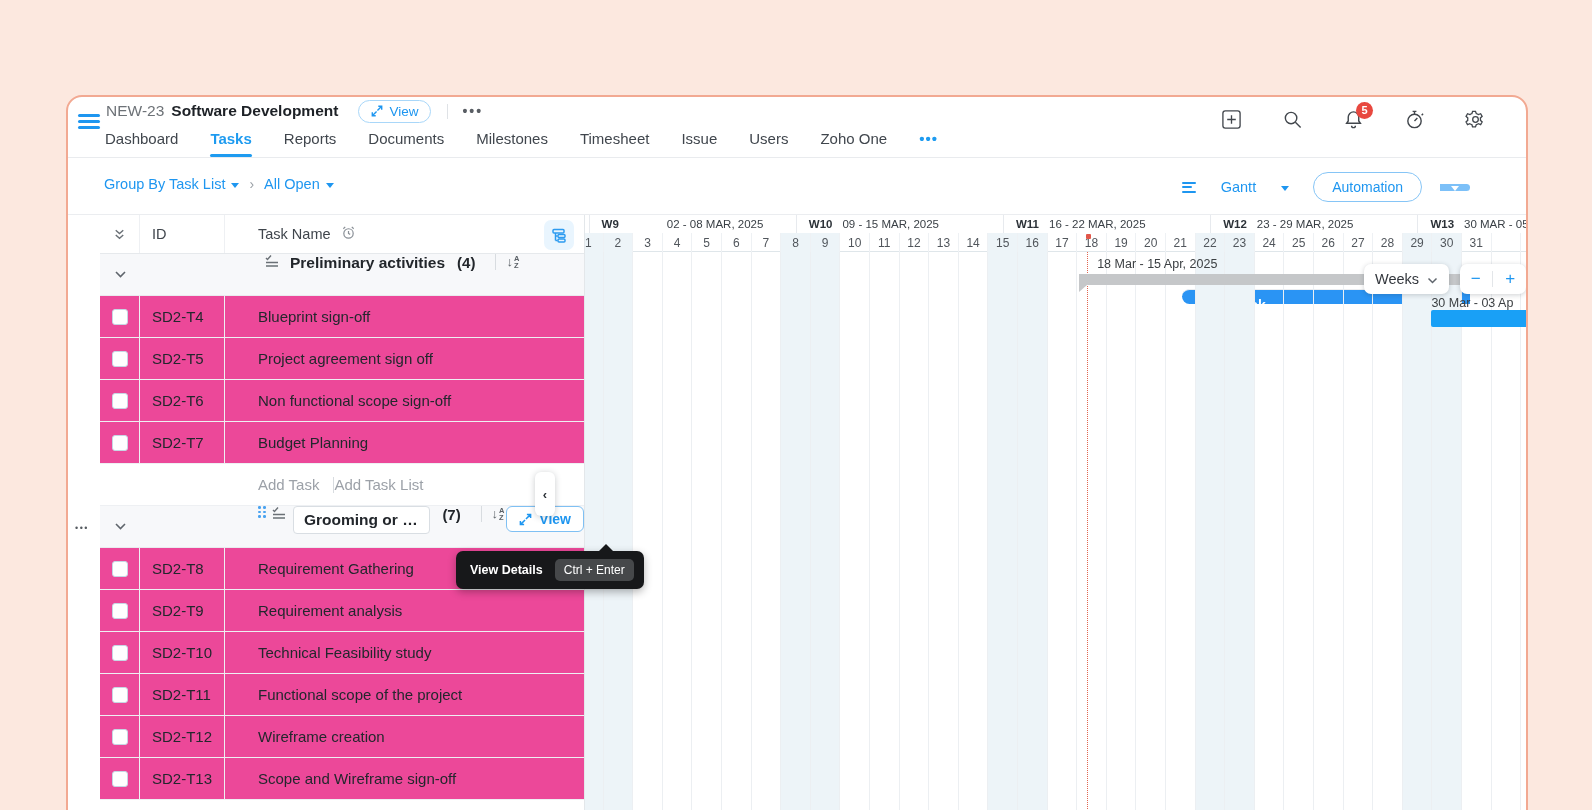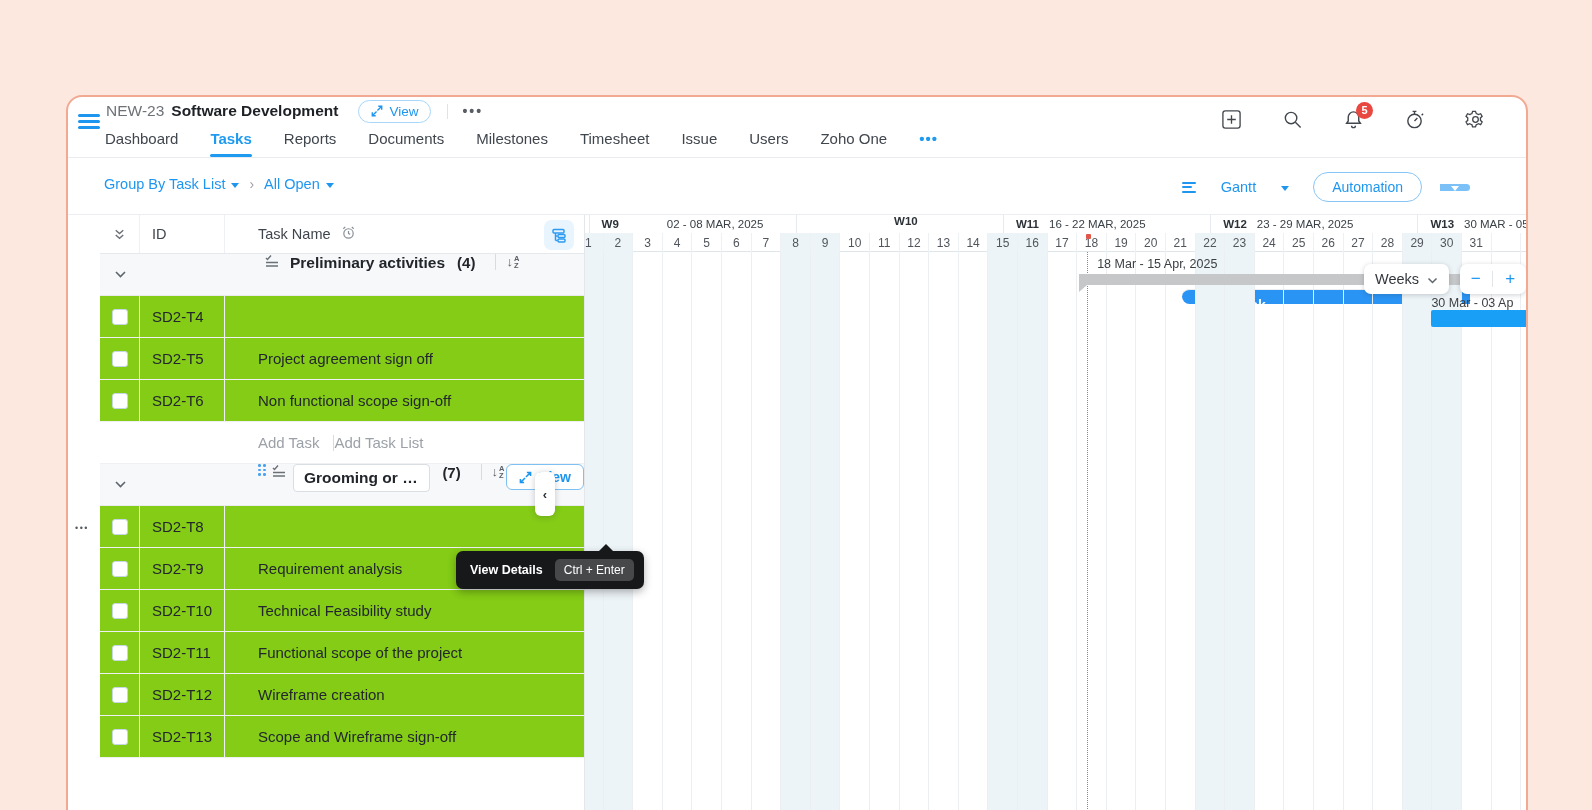--- a/index.html
+++ b/index.html
@@ -51,21 +51,21 @@
   .gutter-dots { position:absolute; left:7px; top:308px; color:#565b61; font-size:9px; letter-spacing:1.5px; cursor:pointer; }
 
   .tbl { position:absolute; left:32px; top:0; width:485px; bottom:0; background:#fff; border-right:1px solid #e3e7ea; }
   .thead { height:39px; border-bottom:1px solid #e6e9ec; display:flex; align-items:center; position:relative; color:#3f454c; font-size:14.5px; }
   .col-a { width:40px; display:flex; justify-content:center; align-items:center; align-self:stretch; }
   .col-b { width:85px; padding-left:12px; display:flex; align-items:center; align-self:stretch; }
   .col-c { flex:1; padding-left:33px; display:flex; align-items:center; gap:10px; align-self:stretch; min-width:0;text-align:center; }
   .row .col-a, .row .col-b, .thead .col-a, .thead .col-b { border-right:1px solid #eef0f3; }
   .hier-btn { position:absolute; right:10px; top:5px; width:30px; height:30px; background:#e9f5fe; border-radius:7px;
               display:flex; align-items:center; justify-content:center; cursor:pointer; }
-  .row { height:42px; display:flex; border-bottom:1px solid #eef0f3; font-size:15px; color:#23272d; background:#84cc16; }
+  .row { height:42px; display:flex; border-bottom:1px solid #eef0f3; font-size:15px; color:#23272d; background:#ec4899; }
   .cb { width:16px; height:16px; border:1px solid #c6d7e4; border-radius:3px; background:#fff; cursor:pointer; }
   .grow { height:42px; background:#f7f8fa; border-bottom:1px solid #e9ebee; position:relative; display:flex; align-items:center; }
   .grow .chev { position:absolute; left:14px; }
   .g-ic { position:absolute; left:32px; top:0; bottom:0; right:0; display:flex; align-items:flex-start; }
   .g-title { font-size:15.5px; font-weight:bold; color:#22262b; white-space:nowrap; }
   .g-count { font-size:15px; font-weight:bold; color:#22262b; margin:0 10px 0 12px; }
   .vdiv { width:1px; height:16px; background:#d8dce0; margin:0 10px; }
   .sort-ic { display:flex; align-items:center; color:#5a6066; cursor:pointer; }
   .sort-ic .ar { font-size:13px; margin-right:1px; }
   .sort-ic .az { display:flex; flex-direction:column; font-size:7.5px; line-height:7px; font-weight:bold; }
@@ -277,34 +277,42 @@
               </span>
             </span>
         </span>
       </div>
       <div id="g1rows">
           <div class="row">
             <div class="col-a">
               <div class="cb"></div>
             </div>
             <div class="col-b">SD2-T4</div>
+            <div class="col-c">Blueprint sign-off</div>
           </div>
           <div class="row">
             <div class="col-a">
               <div class="cb"></div>
             </div>
             <div class="col-b">SD2-T5</div>
             <div class="col-c">Project agreement sign off</div>
           </div>
           <div class="row">
             <div class="col-a">
               <div class="cb"></div>
             </div>
             <div class="col-b">SD2-T6</div>
             <div class="col-c">Non functional scope sign-off</div>
+          </div>
+          <div class="row">
+            <div class="col-a">
+              <div class="cb"></div>
+            </div>
+            <div class="col-b">SD2-T7</div>
+            <div class="col-c">Budget Planning</div>
           </div>
         </div>
 
       <div class="add-row">
         <span class="col-a"></span>
           <span class="col-b"></span>
         <span class="col-c">
           <span class="add-link" style="margin-right:14px;">Add Task</span>
           <span class="vdiv" style="margin:0;"></span>
           <span class="add-link" style="margin-left:0;">Add Task List</span>
@@ -349,20 +357,21 @@
             <span>View</span>
           </span>
         </span>
       </div>
       <div id="g2rows">
           <div class="row">
             <div class="col-a">
               <div class="cb"></div>
             </div>
             <div class="col-b">SD2-T8</div>
+            <div class="col-c">Requirement Gathering</div>
           </div>
           <div class="row">
             <div class="col-a">
               <div class="cb"></div>
             </div>
             <div class="col-b">SD2-T9</div>
             <div class="col-c">Requirement analysis</div>
           </div>
           <div class="row">
             <div class="col-a">
@@ -401,21 +410,21 @@
       <span class="tt-label">View Details</span>
       <span class="tt-key">Ctrl + Enter</span>
     </div>
 
     <div class="gantt">
       <div class="g-weeks" id="gweeks">
           <div class="g-week" style="left: 3.6px; width: 207.2px; gap: 48px;">
             <b>W9</b>
             <span>02 - 08 MAR, 2025</span>
           </div>
-          <div class="g-week" style="left: 210.8px; width: 207.2px; flex-direction: column;">
+          <div class="g-week" style="left: 210.8px; width: 207.2px;">
             <b>W10</b>
             <span>09 - 15 MAR, 2025</span>
           </div>
           <div class="g-week" style="left: 418px; width: 207.2px;">
             <b>W11</b>
             <span>16 - 22 MAR, 2025</span>
           </div>
           <div class="g-week" style="left: 625.2px; width: 207.2px;">
             <b>W12</b>
             <span>23 - 29 MAR, 2025</span>

